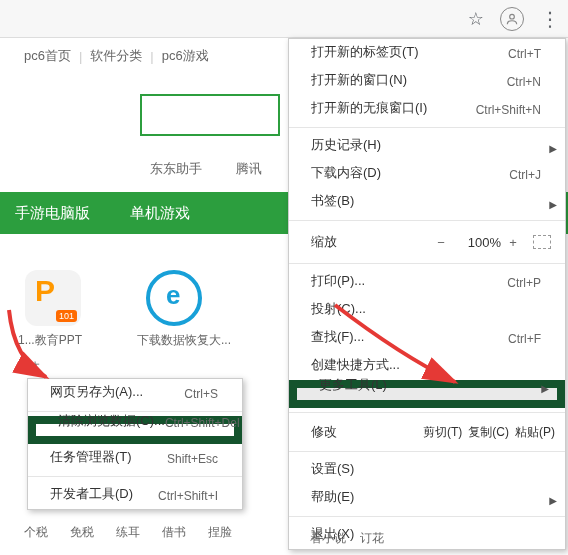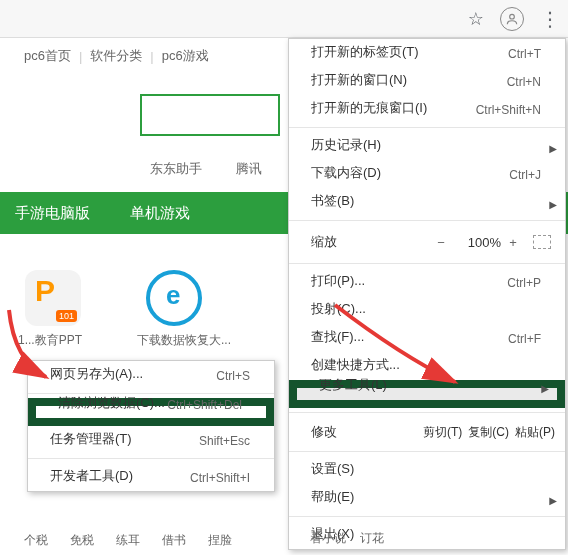--- a/index.html
+++ b/index.html
@@ -34,27 +34,27 @@
 .zoom-row{display:flex;align-items:center;padding:4px 14px 4px 22px;height:34px}
 .zoom-row .zlab{flex:1}
 .zoom-row .zbtn{width:24px;text-align:center;color:#666;cursor:pointer}
 .zoom-row .zpct{width:48px;text-align:right}
 .zoom-row .full{margin-left:8px;width:18px;height:14px;border:1px dashed #999}
 .edit-row{display:flex;align-items:center;padding:4px 10px 4px 22px;height:30px}
 .edit-row .elab{flex:1}
 .edit-row .ebtn{margin-left:6px;font-size:12px;color:#333}
 .menu-item.hl{background:#eaeaea}
 .redbox{border:8px solid #14532d}
-.menu-sub{top:360px;left:27px;width:248px}
+.menu-sub{top:378px;left:27px;width:216px}
 .idm{position:absolute;top:62px;left:328px;width:22px;height:22px;border-radius:50%;background:linear-gradient(135deg,#6fbf3b,#3e8e1e);display:flex;align-items:center;justify-content:center}
 .idm:before{content:"";width:10px;height:10px;border:2px solid #fff;border-left:0;border-bottom:0;transform:rotate(45deg) translateX(-2px)}
 .arrow-img{position:absolute;pointer-events:none}
 .arrow1{top:305px;left:4px;width:50px;height:80px}
 .arrow2{top:300px;left:330px;width:130px;height:90px}
-.tags{position:absolute;bottom:4px;left:20px;font-size:12px;color:#666;display:flex;gap:14px}
+.tags{position:absolute;bottom:12px;left:20px;font-size:12px;color:#666;display:flex;gap:14px}
 .tags .t{border-top:1px solid transparent;padding:2px 4px}
 .tags2{position:absolute;bottom:8px;left:310px;font-size:12px;color:#666;display:flex;gap:14px}
 </style>
 </head>
 <body>
 
 <div class="topbar">
   <span class="star">☆</span>
   <span class="avatar">
     <svg width="14" height="14" viewBox="0 0 24 24" fill="none" stroke="#888" stroke-width="2">

